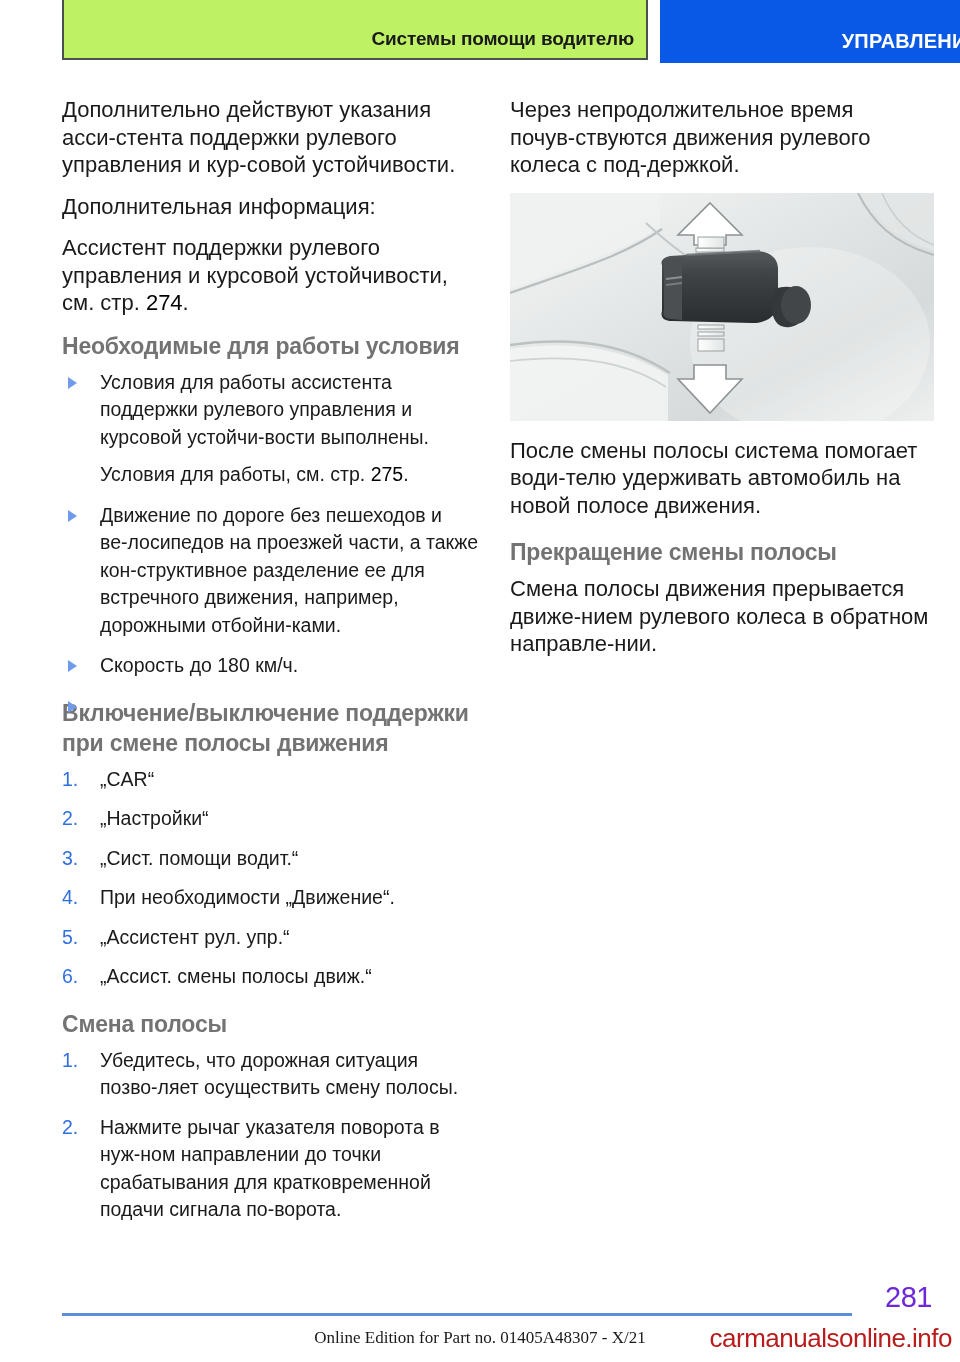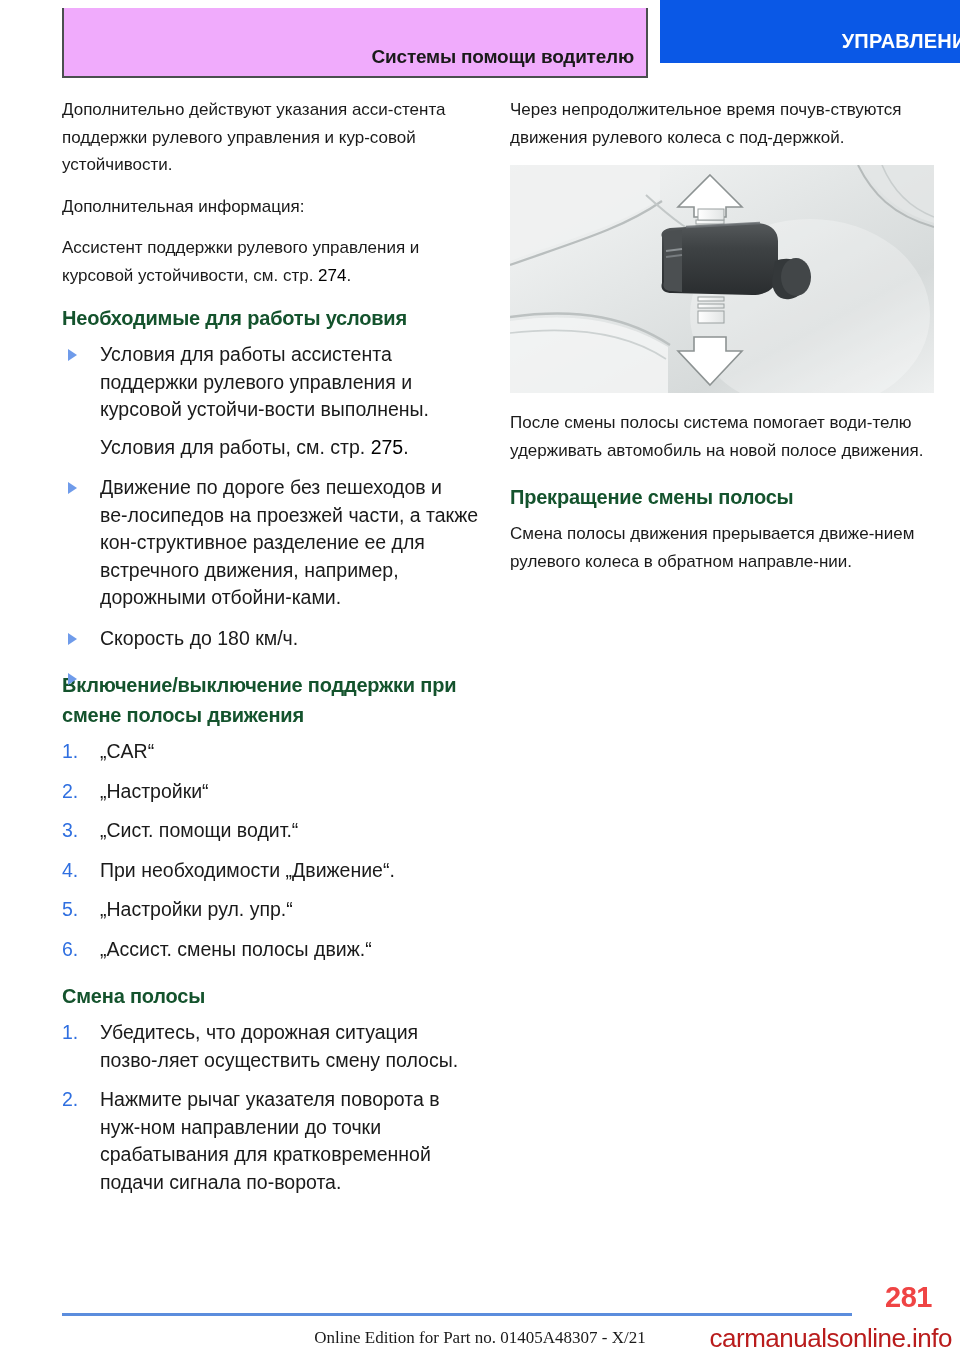--- a/index.html
+++ b/index.html
@@ -20,27 +20,27 @@
   .header {
     position: absolute;
     left: 0;
     top: 0;
     width: 960px;
     height: 66px;
   }
   .header-box {
     position: absolute;
     left: 62px;
-    top: 8px;
+    top: 0;
     width: 586px;
-    height: 70px;
+    height: 60px;
     border: 2px solid #4a4f4f;
     border-top: none;
     box-sizing: border-box;
-    background: #f0abfc;
+    background: #bef264;
   }
   .header-chapter {
     position: absolute;
     right: 12px;
     bottom: 8px;
     font-size: 19px;
     font-weight: 700;
     color: #1a1a1a;
     letter-spacing: -0.2px;
     white-space: nowrap;
@@ -69,31 +69,31 @@
     position: absolute;
     top: 96px;
     width: 424px;
   }
   .col-left  { left: 62px;  }
   .col-right { left: 510px; }
 
   
   p.body {
     margin: 0 0 14px 0;
-    font-size: 17px;
+    font-size: 22px;
     line-height: 27.5px;
     color: #1a1a1a;
   }
 
   h2.section {
     margin: 18px 0 8px 0;
-    font-size: 20px;
+    font-size: 23px;
     line-height: 30px;
     font-weight: 700;
-    color: #14532d;
+    color: #737373;
     letter-spacing: -0.2px;
   }
   h2.section.first { margin-top: 14px; }
 
   .pageref { color: #000000; }
 
   
   ul.bullets {
     list-style: none;
     margin: 0 0 4px 0;
@@ -171,22 +171,22 @@
     bottom: 46px;
     width: 790px;
     height: 3px;
     background: #5b8ddd;
   }
   .page-number {
     position: absolute;
     right: 28px;
     bottom: 48px;
     font-size: 29px;
-    font-weight: 700;
-    color: #ef4444;
+    font-weight: 400;
+    color: #6d28d9;
     letter-spacing: -0.5px;
     margin-top: 44px;
   }
   .footer-note {
     position: absolute;
     left: 0;
     bottom: 14px;
     width: 960px;
     text-align: center;
     font-family: "Liberation Serif", serif;
@@ -259,21 +259,21 @@
     <li>
       <span class="num">3.</span>
       <span>„Сист. помощи водит.“</span>
     </li>
     <li>
       <span class="num">4.</span>
       <span>При необходимости „Движение“.</span>
     </li>
     <li>
       <span class="num">5.</span>
-      <span>„Настройки рул. упр.“</span>
+      <span>„Ассистент рул. упр.“</span>
     </li>
     <li>
       <span class="num">6.</span>
       <span>„Ассист. смены полосы движ.“</span>
     </li>
   </ol>
 
   <h2 class="section">Смена полосы</h2>
 
   <ol class="steps">

